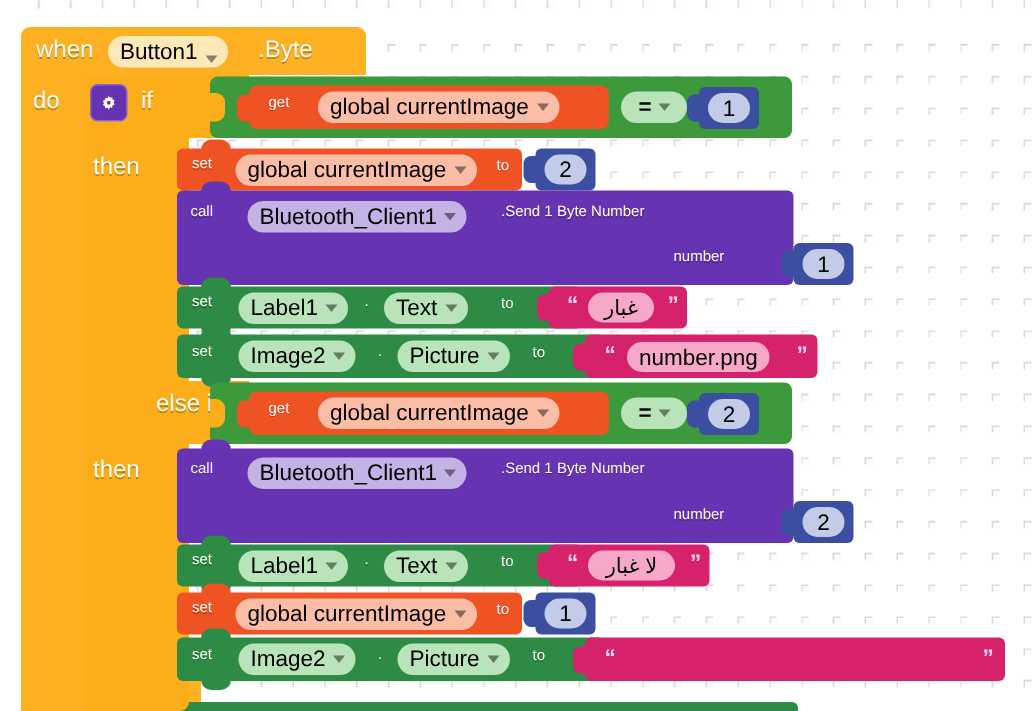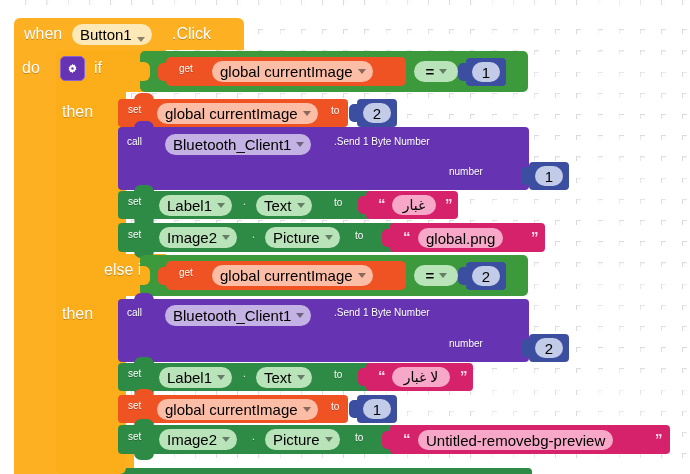--- a/index.html
+++ b/index.html
@@ -95,21 +95,21 @@
 
     <div class="blk c-event" style="left:14px;top:48px;width:110px;height:426px;"></div>
 
     <div class="blk c-event" style="left:14px;top:448px;width:120px;height:26px;border-radius:0 0 6px 6px;"></div>
 
     <div class="blk lbl" style="left:24px;top:26px;font-size:16px;">when</div>
     <div class="blk field c-ev-f" style="left:72px;top:24px;height:21px;align-items:flex-end;">
       <span style="font-size:15px;">Button1</span>
       <span class="caret"></span>
     </div>
-    <div class="blk lbl" style="left:172px;top:26px;font-size:16px;">.Click</div>
+    <div class="blk lbl" style="left:172px;top:26px;font-size:16px;">.Byte</div>
     <div class="blk lbl" style="left:22px;top:60px;font-size:16px;">do</div>
 
     <div class="blk c-ctrl" style="left:56px;top:50px;width:70px;height:410px;border-radius:6px 0 0 6px;"></div>
 
     <div class="blk c-ctrl" style="left:56px;top:50px;width:110px;height:42px;border-radius:6px 0 0 0;"></div>
 
     <div class="blk c-ctrl" style="left:56px;top:92px;width:68px;height:162px;"></div>
 
     <div class="blk c-ctrl" style="left:56px;top:254px;width:110px;height:42px;"></div>
 
@@ -225,21 +225,21 @@
     <div class="blk field c-green-f" style="left:265px;top:227px;height:21px;">
       <span>Picture</span>
       <span class="caret"></span>
     </div>
     <div class="blk lbl" style="left:355px;top:231px;">to</div>
     <div class="blk c-txt" style="left:390px;top:223px;width:155px;height:29px;border-radius:4px;">
       <div class="plug c-txt"></div>
     </div>
     <div class="blk quote" style="left:403px;top:229px;">“</div>
     <div class="blk field c-txt-f" style="left:418px;top:228px;height:20px;padding:2px 8px;">
-      <span>global.png</span>
+      <span>number.png</span>
     </div>
     <div class="blk quote" style="left:531px;top:229px;">”</div>
 
     <div class="blk c-logic" style="left:140px;top:255px;width:388px;height:41px;border-radius:5px;">
       <div class="socket c-ctrl" style="left:0px;top:11px;"></div>
     </div>
     <div class="blk c-var" style="left:166px;top:261px;width:240px;height:29px;border-radius:5px;">
       <div class="plug c-var"></div>
     </div>
     <div class="blk lbl" style="left:179px;top:268px;">get</div>
@@ -329,22 +329,19 @@
     <div class="blk lbl" style="left:252px;top:432px;">.</div>
     <div class="blk field c-green-f" style="left:265px;top:429px;height:21px;">
       <span>Picture</span>
       <span class="caret"></span>
     </div>
     <div class="blk lbl" style="left:355px;top:433px;">to</div>
     <div class="blk c-txt" style="left:390px;top:425px;width:280px;height:29px;border-radius:4px;">
       <div class="plug c-txt"></div>
     </div>
     <div class="blk quote" style="left:403px;top:431px;">“</div>
-    <div class="blk field c-txt-f" style="left:418px;top:430px;height:20px;padding:2px 8px;">
-      <span>Untitled-removebg-preview</span>
-    </div>
     <div class="blk quote" style="left:655px;top:431px;">”</div>
 
     <div class="blk c-green" style="left:102px;top:468px;width:430px;height:10px;border-radius:4px 4px 0 0;"></div>
     <div class="blk c-ctrl" style="left:56px;top:456px;width:70px;height:18px;border-radius:0 0 6px 6px;"></div>
 
   </div>
 </div>
 
 </body></html>

